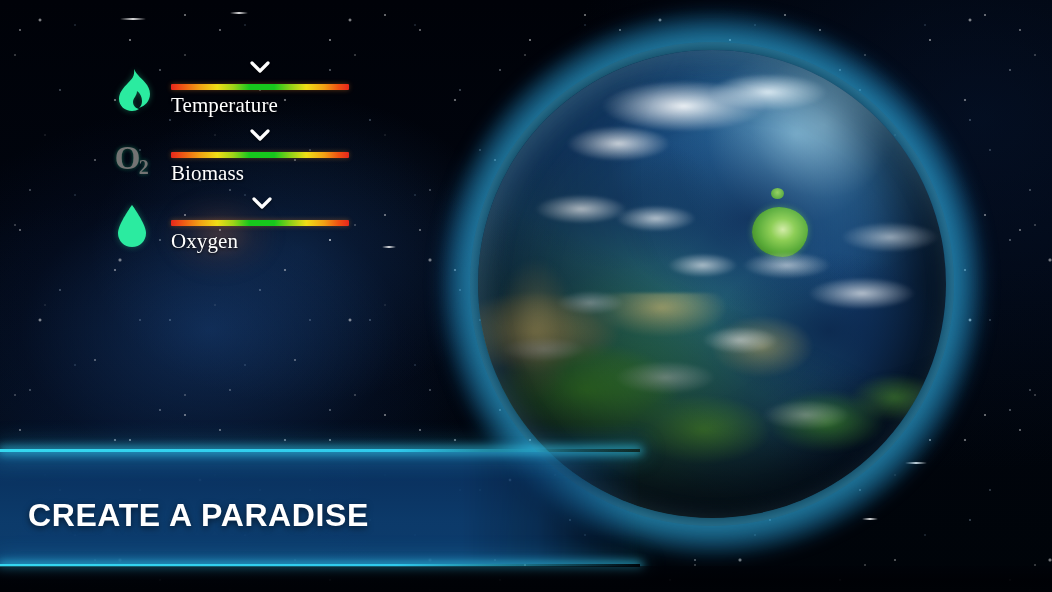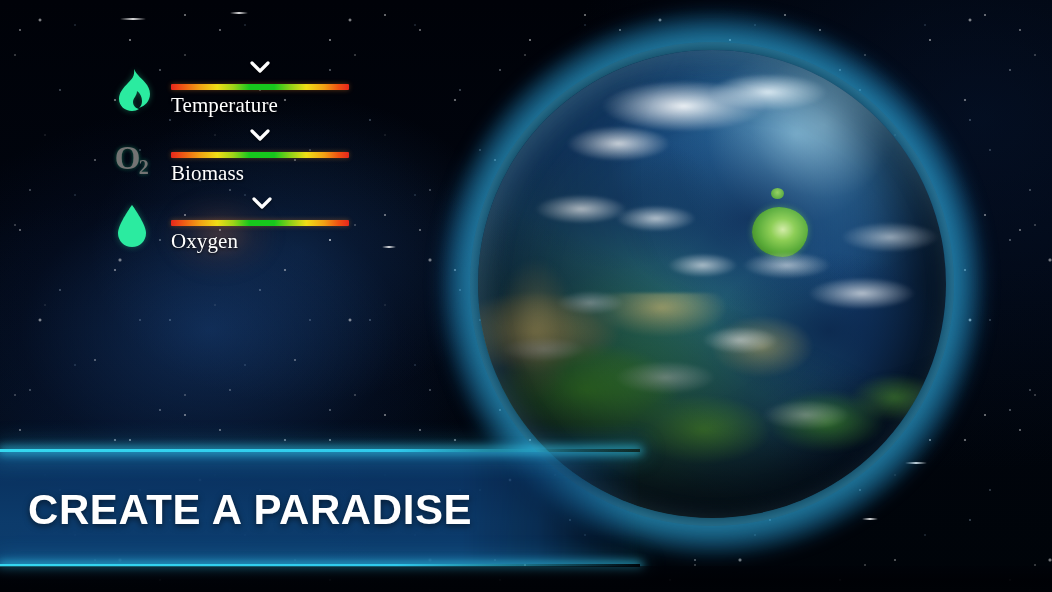--- a/index.html
+++ b/index.html
@@ -251,21 +251,21 @@
   .banner-edge {
     position:absolute; left:0; width:640px; height:3px;
     background:linear-gradient(90deg, #35d8f0 0%, #2fc9ec 62%, rgba(47,201,236,0.55) 82%, rgba(47,201,236,0) 100%);
     box-shadow:0 0 10px 2px rgba(55,210,245,0.75), 0 0 22px 4px rgba(40,170,220,0.45);
   }
   .banner-edge.top { bottom:140px; }
   .banner-edge.bot { bottom:25px; }
   .banner-title {
     position:absolute;
     left:28px; bottom:58px;
-    font-size:42px;
+    font-size:32px;
     font-weight:700;
     color:#ffffff;
     letter-spacing:0.6px;
     text-shadow:0 2px 6px rgba(0,0,0,0.55);
     white-space:nowrap;
   }
   .bottom-dark {
     position:absolute; left:0; bottom:0; width:1052px; height:26px;
     background:linear-gradient(180deg, rgba(0,2,8,0.55) 0%, rgba(0,1,5,0.92) 55%, #000206 100%);
   }

